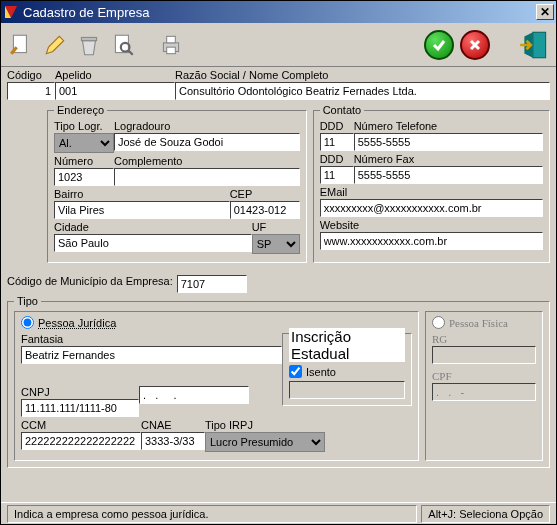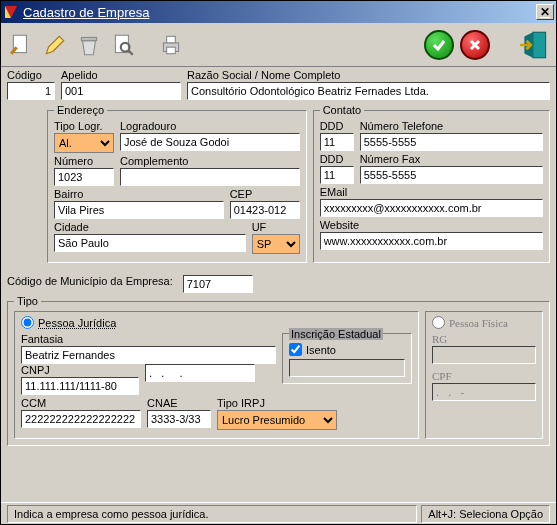--- a/index.html
+++ b/index.html
@@ -1,37 +1,37 @@
 <!DOCTYPE html>
 <html><head>
 <meta charset="utf-8">
 <style>
 * { box-sizing: border-box; margin: 0; padding: 0; }
 body { font-family: Tahoma, Arial, sans-serif; font-size: 11px; background: #d4d0c8; width: 557px; height: 525px; overflow: hidden; }
 .window { width: 557px; height: 525px; border: 1px solid #000; background: #d4d0c8; display: flex; flex-direction: column; }
-.titlebar { background: linear-gradient(to right, #0a246a, #a6caf0); color: #fff; height: 22px; display: flex; align-items: center; padding: 0 2px; text-decoration: underline; }
+.titlebar { background: linear-gradient(to right, #0a246a, #a6caf0); color: #fff; height: 22px; display: flex; align-items: center; padding: 0 2px; }
 .titlebar .logo { width: 16px; height: 16px; margin-right: 4px; }
 .titlebar .title { flex: 1; font-size: 13px; }
 .titlebar .close { width: 18px; height: 16px; background: #d4d0c8; border: 1px solid #fff; border-right-color: #404040; border-bottom-color: #404040; display: flex; align-items: center; justify-content: center; font-weight: bold; font-size: 12px; color: #000; cursor: pointer; }
 .toolbar { height: 44px; background: #d4d0c8; border-bottom: 1px solid #808080; display: flex; align-items: center; padding: 2px 4px; gap: 2px; }
 .tbtn { width: 32px; height: 32px; display: flex; align-items: center; justify-content: center; cursor: pointer; border: 1px solid transparent; }
 .tbtn svg { width: 26px; height: 26px; }
 .spacer { flex: 1; }
 .circbtn { width: 30px; height: 30px; border-radius: 50%; display: flex; align-items: center; justify-content: center; cursor: pointer; margin: 0 2px; }
 .ok { background: radial-gradient(circle at 35% 30%, #5de05d, #0a8a0a); border: 2px solid #064d06; }
 .cancel { background: radial-gradient(circle at 35% 30%, #ff6a6a, #b40000); border: 2px solid #600000; }
 .circbtn svg { width: 16px; height: 16px; }
 .exitbtn { width: 34px; height: 34px; margin-left: 24px; cursor: pointer; display:flex; align-items:center; justify-content:center;}
 .content { flex: 1; padding: 2px 6px 0 6px; background: #d4d0c8; }
-.row { display: flex; gap: 6px; margin-bottom: 2px; }
+.row { display: flex; margin-bottom: 2px; }
 .col { display: flex; flex-direction: column; }
 label { font-size: 11px; color: #000; margin-bottom: 1px; }
 input[type=text] { border: 1px solid #808080; border-top-color:#404040; border-left-color:#404040; border-right-color:#fff; border-bottom-color:#fff; background: #fff; height: 18px; padding: 1px 3px; font-size: 11px; font-family: inherit; }
 input[disabled] { background: #d4d0c8; color: #808080; }
-select { border: 1px solid #808080; background: #fdba74; height: 20px; font-size: 11px; font-family: inherit; }
+select { border: 1px solid #808080; background: #a3a3a3; height: 20px; font-size: 11px; font-family: inherit; }
 fieldset { border: 1px solid #808080; border-top-color:#808080; border-left-color:#808080; border-right-color:#fff; border-bottom-color:#fff; padding: 4px 6px 6px 6px; margin-top: 2px; position: relative; }
 fieldset > legend { font-size: 11px; padding: 0 3px; }
 .twocol { display: flex; gap: 6px; padding-left: 40px; }
 .endereco { flex: 1.1; }
 .contato { flex: 1; }
 .radio-line { display: flex; align-items: center; gap: 4px; margin: 2px 0 4px 0; }
 .radio-line input[type=radio] { margin: 0; }
 .dotted { text-decoration: underline dotted; }
 .tipo-inner { display: flex; gap: 6px; }
 .pj { flex: 1; border: 1px solid #808080; border-right-color:#fff; border-bottom-color:#fff; padding: 2px 6px 6px 6px; }
@@ -220,21 +220,21 @@
             <input type="radio" name="tipo" checked="" style="">
             <span class="dotted">Pessoa Jurídica</span>
           </div>
           <div class="row">
             <div class="col" style="flex:1">
               <label>Fantasia</label>
               <input type="text" value="Beatriz Fernandes" style="">
             </div>
             <div class="col" style="width:130px">
               <div class="innerfs" style="margin-top:0">
-                <div style="font-size:11px; margin-top:-10px; background:#a3a3a3; width:fit-content; padding:0 2px">Inscrição Estadual</div>
+                <div style="font-size:15px; margin-top:-10px; background:#ffffff; width:fit-content; padding:0 2px">Inscrição Estadual</div>
                 <div class="checkbox-line">
                   <input type="checkbox" checked="" style="">
                   <span>Isento</span>
                 </div>
                 <input type="text" disabled="" style="width: 100%; margin-top: 3px;" value="">
               </div>
             </div>
           </div>
           <div class="row" style="margin-top:-22px">
             <div class="col" style="width:118px">

